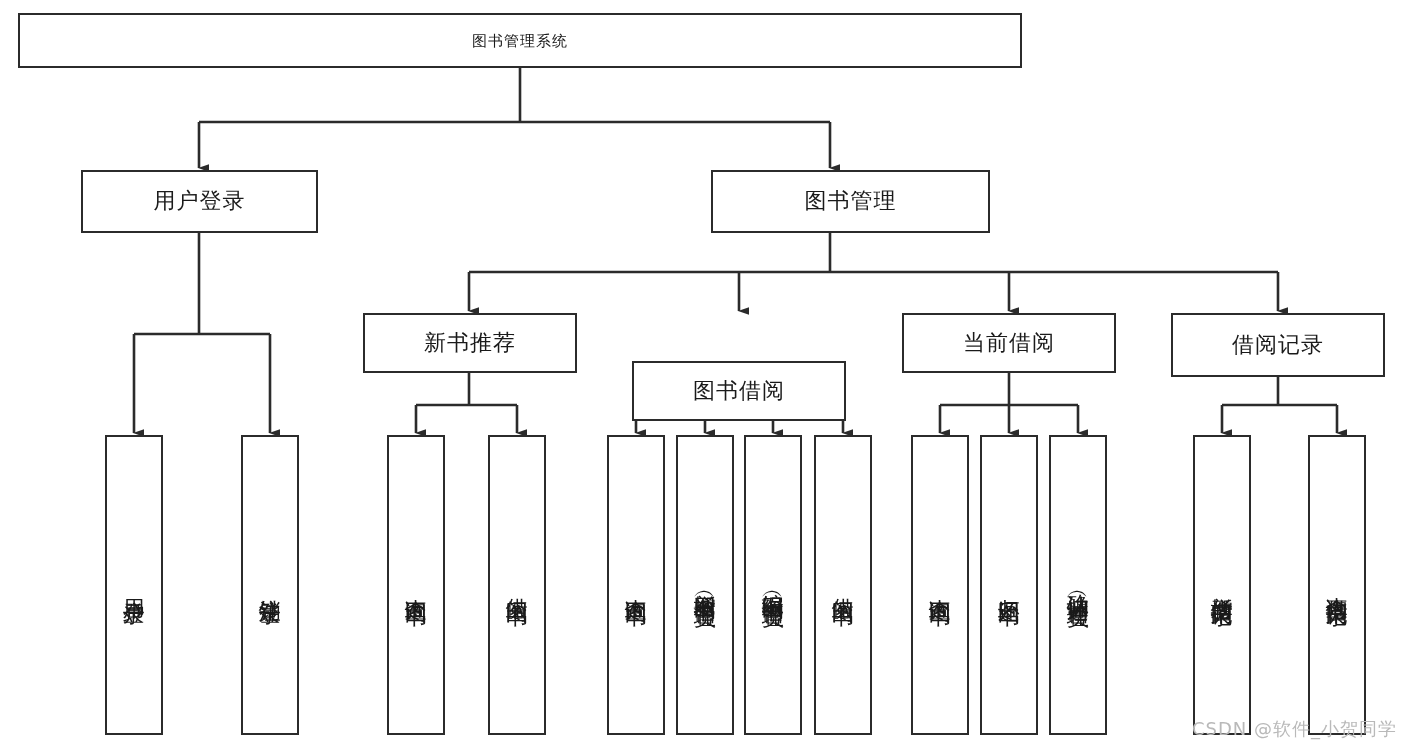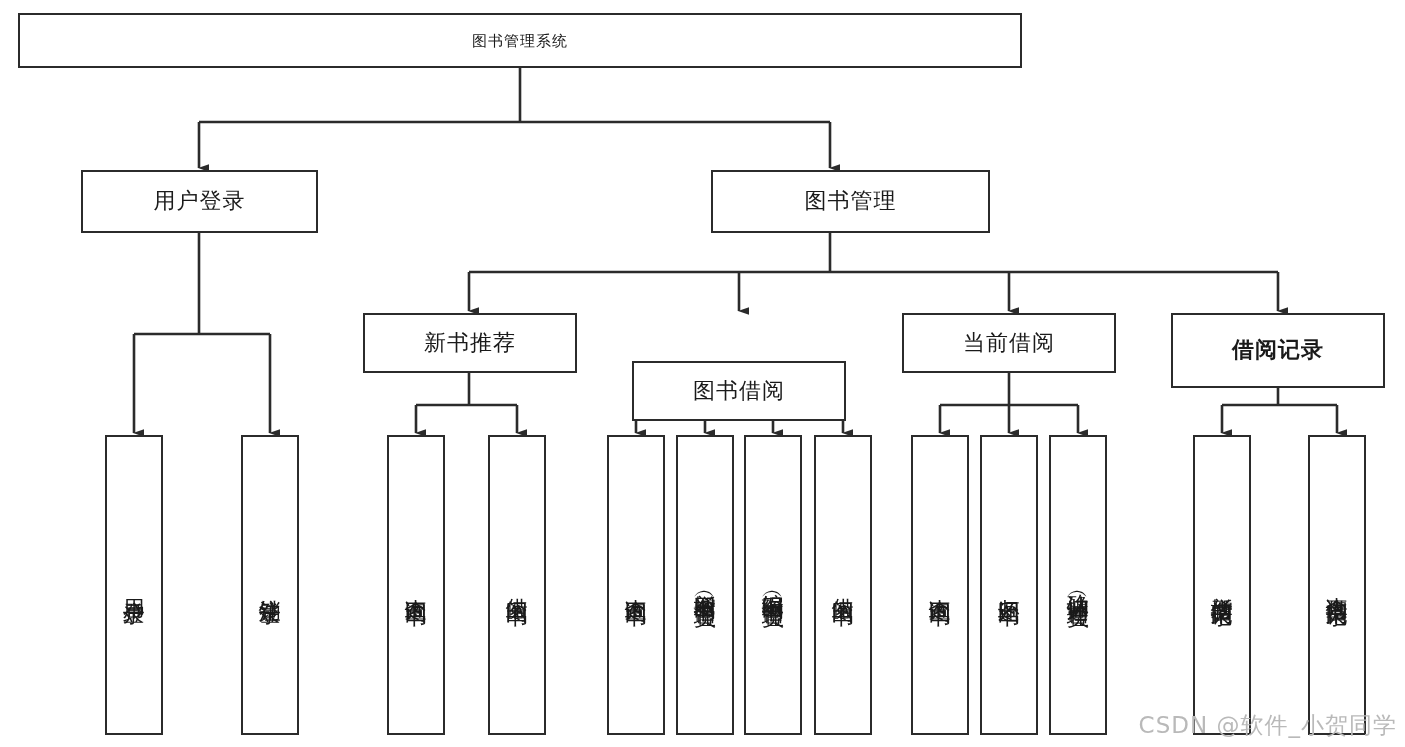--- a/index.html
+++ b/index.html
@@ -58,21 +58,21 @@
     display: block;
     white-space: nowrap;
   }
   .node.vertical .node-label {
     white-space: normal;
   }
   #watermark {
     position: absolute;
     right: 8px;
     bottom: 6px;
-    font-size: 23px;
+    font-size: 18px;
     color: #b9b9b9;
     letter-spacing: 1px;
     white-space: nowrap;
     pointer-events: none;
   }
 </style>
 </head>
 <body>
 
 <div id="diagram-root">
@@ -142,21 +142,21 @@
 
   <div class="node horizontal" style="left:363px; top:313px; width:214px; height:60px;">
     <span class="node-label">新书推荐</span>
   </div>
   <div class="node horizontal" style="left:632px; top:313px; width:214px; height:60px;margin-top:48px;">
     <span class="node-label">图书借阅</span>
   </div>
   <div class="node horizontal" style="left:902px; top:313px; width:214px; height:60px;">
     <span class="node-label">当前借阅</span>
   </div>
-  <div class="node horizontal" style="left:1171px; top:313px; width:214px; height:75px;font-weight:bold;">
+  <div class="node horizontal" style="left:1171px; top:313px; width:214px; height:64px;">
     <span class="node-label">借阅记录</span>
   </div>
 
   <div class="node vertical" style="left:105px; top:435px; width:58px; height:300px;">
     <span class="node-label">用户登录</span>
   </div>
   <div class="node vertical" style="left:241px; top:435px; width:58px; height:300px;">
     <span class="node-label">注销登录</span>
   </div>
 

